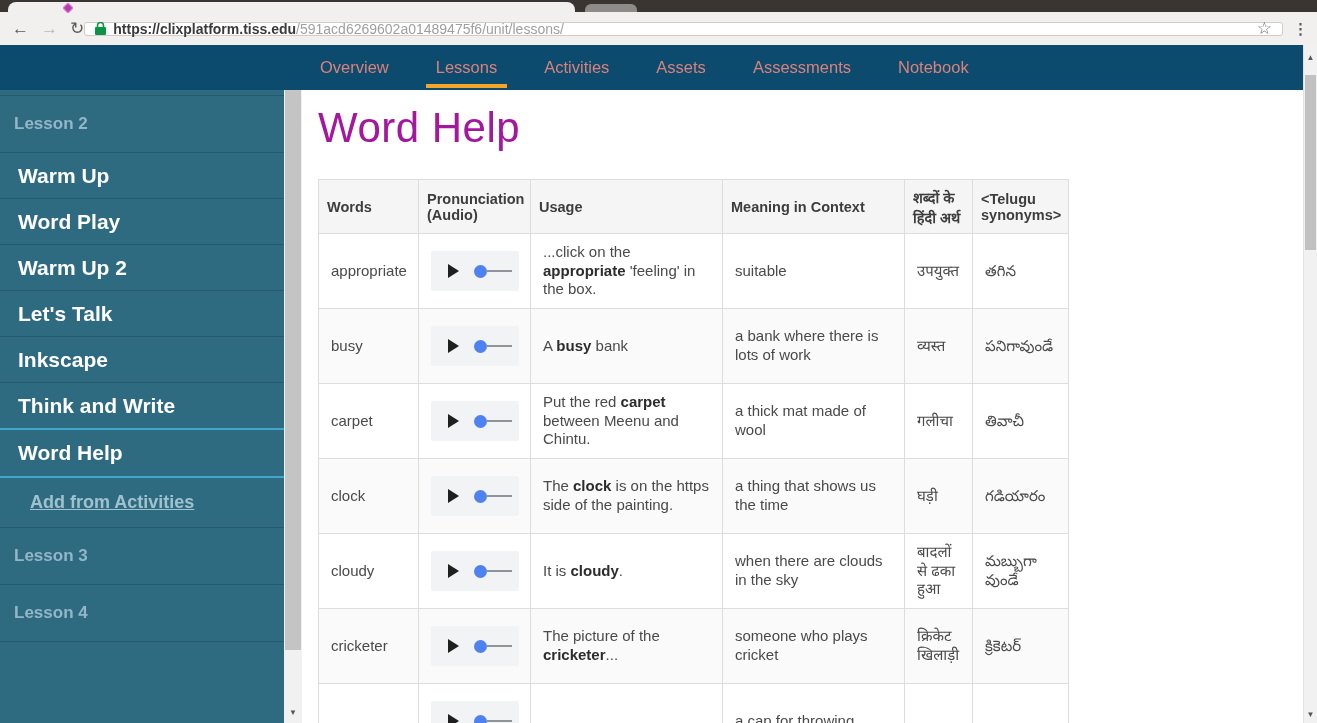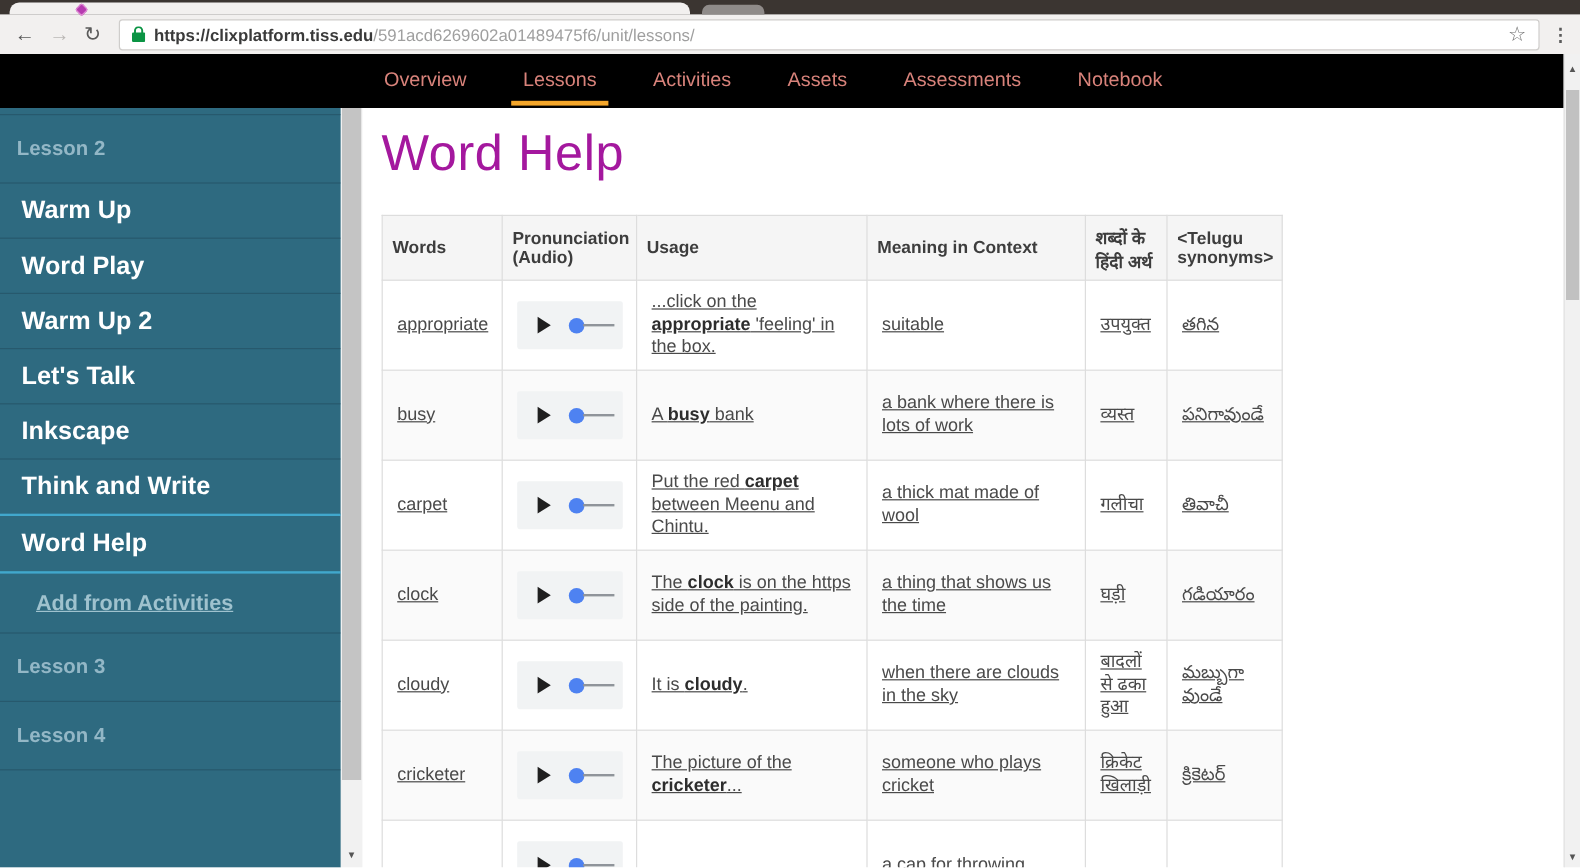--- a/index.html
+++ b/index.html
@@ -7,30 +7,30 @@
   .root { width:1317px; height:723px; position:relative; overflow:hidden; background:#fff; }
 
   
   .tabstrip { height:12px; background:#3b3531; position:relative; }
   .tab { position:absolute; left:8px; top:2px; width:567px; height:10px; background:#f2f0ef; border-radius:8px 8px 0 0; }
   .favicon { position:absolute; left:56px; top:2px; width:8px; height:8px; background:#b63bb0; transform:rotate(45deg); border-radius:2px; box-shadow:0 0 0 1px #e08ad4 inset; }
   .newtab { position:absolute; left:585px; top:4px; width:52px; height:8px; background:#8f8b89; border-radius:6px 6px 0 0; }
   .toolbar { height:33px; background:#f2f0ef; display:flex; align-items:center; }
   .navbtn { font-size:17px; color:#5a5a5a; margin-left:12px; line-height:1; cursor:default; }
   .navbtn.disabled { color:#bbb8b6; }
-  .urlbar { flex:1; height:26px; margin:0 10px 0 15px; background:#fff; border:1px solid #cfcdcb; border-radius:3px; display:flex; align-items:center; padding:0 10px; }
+  .urlbar { flex:1; height:14px; margin:0 10px 0 0; background:#fff; border:1px solid #cfcdcb; border-radius:3px; display:flex; align-items:center; padding:0 10px; }
   .lock { width:11px; height:13px; margin-right:7px; flex:none; }
   .url { font-size:14px; white-space:nowrap; overflow:hidden; }
   .url .domain { color:#3a3a3a; font-weight:bold; }
   .url .path { color:#9f9f9f; }
   .star { margin-left:auto; color:#6f6f6f; font-size:17px; }
   .kebab { color:#5a5a5a; font-size:15px; margin-right:9px; letter-spacing:0; font-weight:bold; }
 
   
-  .navband { height:45px; background:#000000; position:relative; }
+  .navband { height:45px; background:#0c4a6e; position:relative; }
   .navtabs { position:absolute; left:310px; top:0; height:45px; display:flex; gap:27px; }
   .navtab { color:#d9837b; font-size:16.5px; padding:0 10px; line-height:45px; position:relative; cursor:default; }
   .navtab.active::after { content:""; position:absolute; left:0; right:0; bottom:2px; height:4px; background:#f4a62a; }
 
   
   .bodyrow { height:633px; display:flex; position:relative; }
 
   .sidebar { width:284px; background:#2e6a80; flex:none; overflow:hidden; }
   .side-item { border-bottom:1px solid #27596d; display:flex; align-items:center; font-weight:bold; cursor:default; }
   .side-item.sliver { height:6px; }
@@ -42,21 +42,21 @@
   .side-scroll { width:18px; background:#f1f1f1; flex:none; position:relative; }
   .side-thumb { position:absolute; top:0; left:1px; right:1px; height:560px; background:#c4c4c4; }
   .scroll-arrow { position:absolute; left:0; right:0; text-align:center; font-size:8px; color:#555; }
 
   .content { flex:1; background:#fff; padding:14px 0 0 16px; overflow:hidden; }
   .page-title { font-size:42px; color:#a4189e; font-weight:300; letter-spacing:0.5px; margin-bottom:27px; }
 
   table.words { border-collapse:collapse; width:750px; table-layout:fixed; }
   table.words th, table.words td { border:1px solid #ddd; vertical-align:middle; text-align:left; }
   table.words th { background:#f5f5f5; height:54px; font-size:14.5px; font-weight:bold; color:#3d3d3d; padding:0 8px; }
-  table.words td { height:75px; padding:0 12px; font-size:15px; color:#4a4a4a; line-height:1.25;text-decoration:underline; }
+  table.words td { height:75px; padding:0 12px; font-size:15px; color:#4a4a4a; line-height:1.25; }
   table.words tbody tr:nth-child(even) { background:#fafafa; }
   td.audio-cell { padding:0 3px; }
   td.hindi { font-size:14px; padding:0 8px; }
   td.telugu { font-size:13.5px; padding:0 10px; }
   table.words b { color:#2d2d2d; }
 
   .audio { width:88px; height:40px; background:#f1f3f4; border-radius:2px; display:flex; align-items:center; padding-left:17px; }
   .play { width:0; height:0; border-left:11px solid #1f1f1f; border-top:7px solid transparent; border-bottom:7px solid transparent; }
   .dot { width:13px; height:13px; border-radius:50%; background:#4e82f1; margin-left:15px; flex:none; }
   .line { width:26px; height:2.5px; background:#8f949a; margin-left:-1px; }

